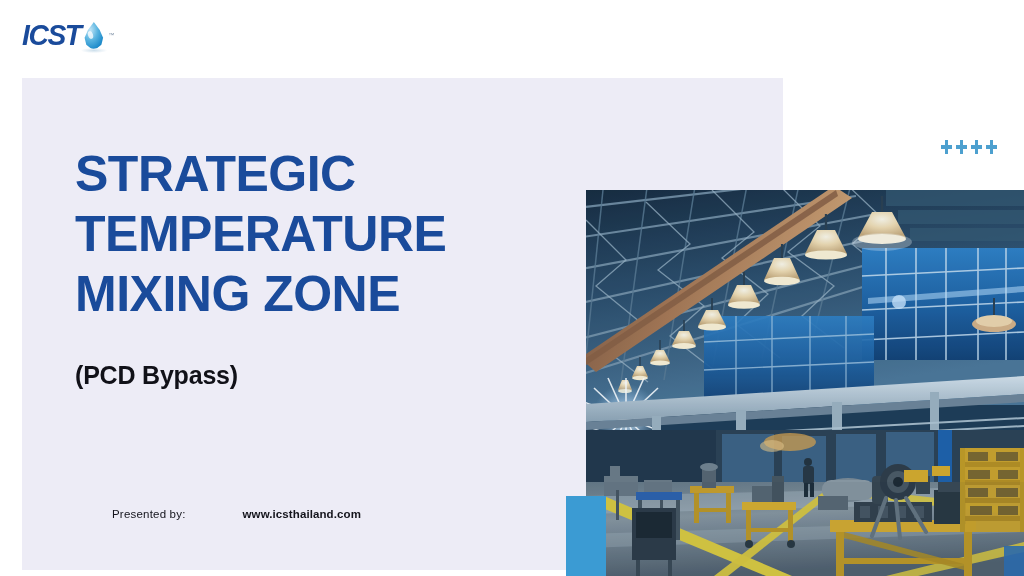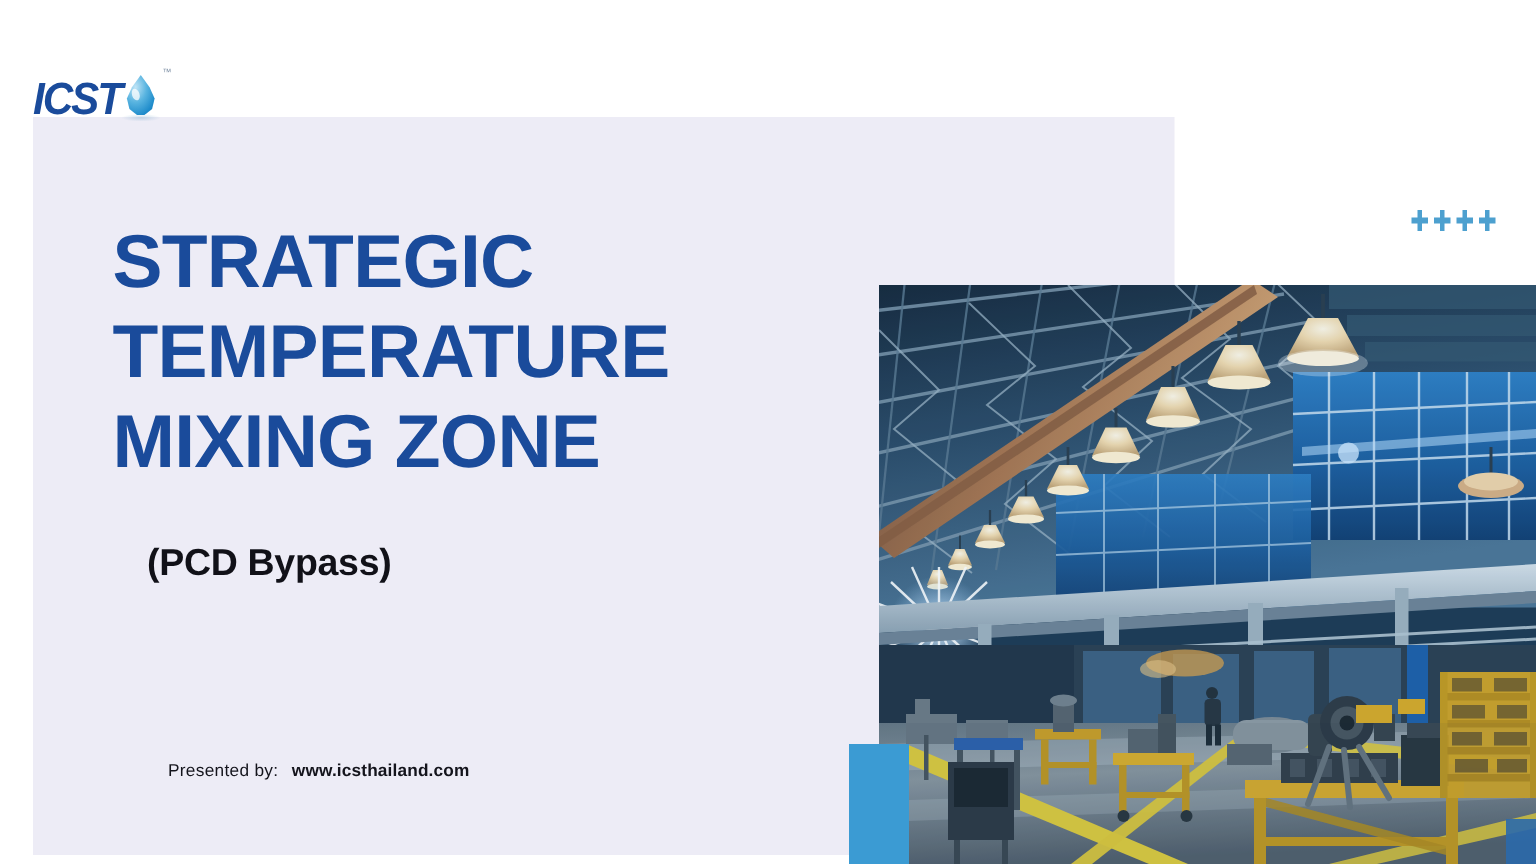--- a/index.html
+++ b/index.html
@@ -18,23 +18,23 @@
   .panel {
     position:absolute;
     left:22px; top:78px;
     width:761px; height:492px;
     background:#edecf6;
   }
 
   
   .logo {
     position:absolute;
-    left:22px; top:34px;
+    left:22px; top:20px;
     width:120px; height:48px;
-    display:flex; align-items:flex-end;
+    display:flex; align-items:flex-start;
   }
   .logo-word {
     font-family:"Liberation Sans", sans-serif;
     font-size:30px;
     font-weight:bold;
     font-style:italic;
     letter-spacing:-1.5px;
     color:#1a4b9b;
     line-height:1;
     transform:scaleX(0.94);
@@ -90,33 +90,32 @@
   }
   .title .line { display:block; white-space:nowrap; }
 
   .subtitle {
     position:absolute;
     left:75px; top:361px;
     font-size:25px;
     font-weight:bold;
     letter-spacing:-0.2px;
     color:#111118;
-    margin-left:23px;
   }
 
   
   .footer {
     position:absolute;
     left:76px; top:508px;
     display:flex; align-items:baseline; gap:9px;
     font-size:11.5px;
     color:#14141c;
   }
   .footer-label { font-weight:normal; letter-spacing:0.2px;padding-left:36px; }
-  .footer-url   { font-weight:bold;  letter-spacing:0.1px; }
+  .footer-url   { font-weight:bold;  letter-spacing:0.1px;margin-left:48px; }
 
   
   .plus-group {
     position:absolute;
     left:941px; top:139px;
     display:flex; gap:4px;
   }
   .plus {
     position:relative;
     width:11px; height:16px;

